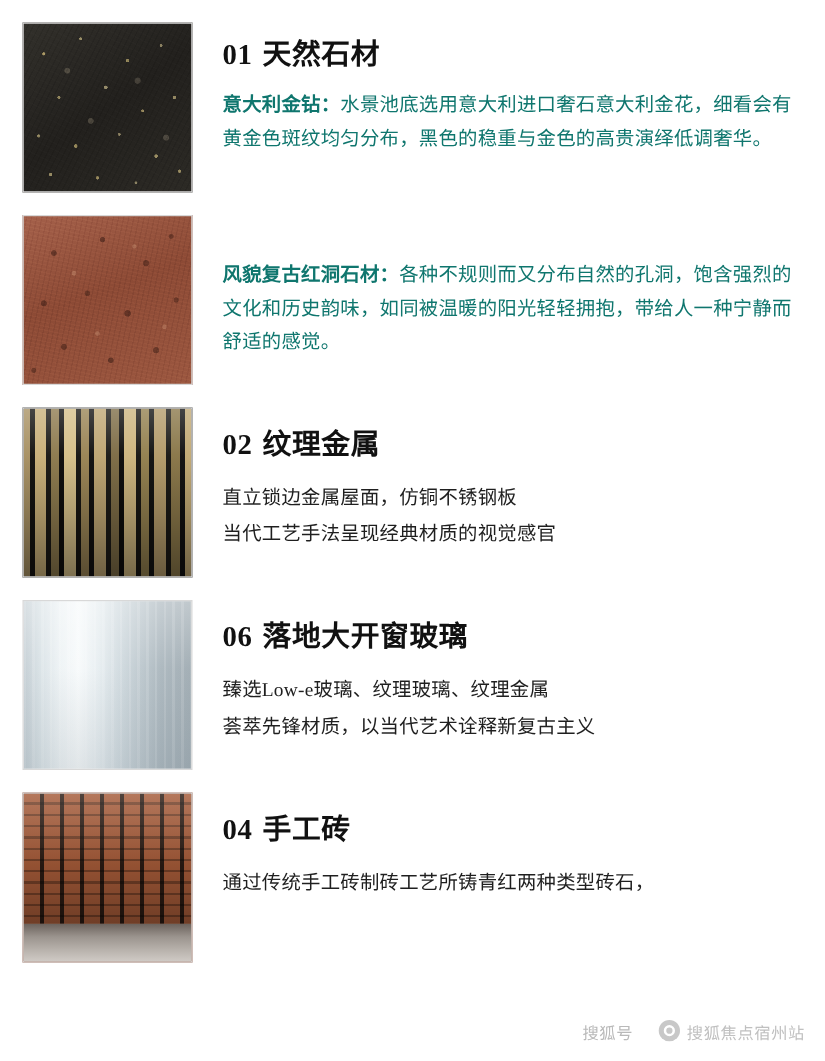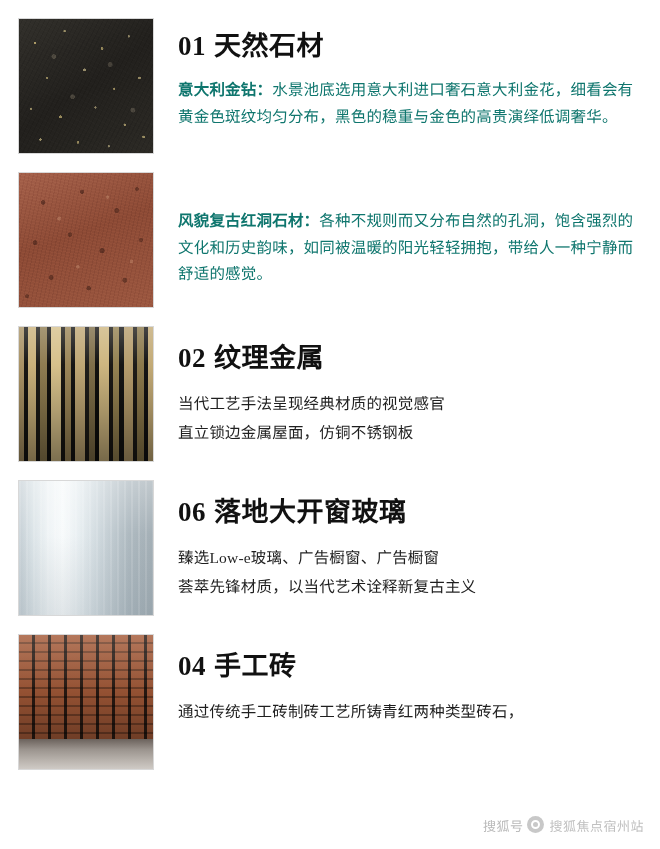--- a/index.html
+++ b/index.html
@@ -38,21 +38,21 @@
     box-sizing: border-box;
     position: relative;
     overflow: hidden;
   }
   .text-col {
     flex: 1 1 auto;
     padding-left: 24px;
     padding-top: 2px;
   }
   .heading {
-    font-size: 27px;
+    font-size: 23px;
     font-weight: bold;
     letter-spacing: 0.5px;
     margin: 6px 0 14px 0;
     color: #111111;
     font-family: "Liberation Serif", "DejaVu Serif", serif;
   }
   .heading .num {
     margin-right: 8px;
   }
   .body-text {
@@ -200,21 +200,21 @@
     left: 0; right: 0; top: 104px; bottom: 0;
     background-image: linear-gradient(180deg, #6b625c 0%, #9b948e 35%, #b8b2ac 70%, #cfcac5 100%);
   }
   
   .footer {
     position: absolute;
     right: 16px;
     bottom: 14px;
     display: flex;
     align-items: center;
-    gap: 4px;
+    gap: 21px;
     font-family: Liberation Serif, serif;
   }
   .wm-text {
     font-size: 13px;
     color: #b9b9b9;
     letter-spacing: 0.5px;
   }
   .wm-badge {
     display: flex;
     align-items: flex-start;
@@ -273,34 +273,34 @@
   </div>
 
   <div class="section sec-metal">
     <div class="swatch-col">
       <div class="swatch sw-metal"></div>
     </div>
     <div class="text-col">
       <div class="heading">
         <span class="num">02</span><span>纹理金属</span>
       </div>
+      <div class="line">直立锁边金属屋面，仿铜不锈钢板</div>
       <div class="line">当代工艺手法呈现经典材质的视觉感官</div>
-      <div class="line">直立锁边金属屋面，仿铜不锈钢板</div>
     </div>
   </div>
 
   <div class="section sec-glass">
     <div class="swatch-col">
       <div class="swatch sw-glass"></div>
     </div>
     <div class="text-col">
       <div class="heading">
         <span class="num">06</span><span>落地大开窗玻璃</span>
       </div>
-      <div class="line">臻选Low-e玻璃、广告橱窗、广告橱窗</div>
+      <div class="line">臻选Low-e玻璃、纹理玻璃、纹理金属</div>
       <div class="line">荟萃先锋材质，以当代艺术诠释新复古主义</div>
     </div>
   </div>
 
   <div class="section sec-brick">
     <div class="swatch-col">
       <div class="swatch sw-brick">
         <div class="brick-rows"></div>
         <div class="brick-shade"></div>
         <div class="plinth"></div>

